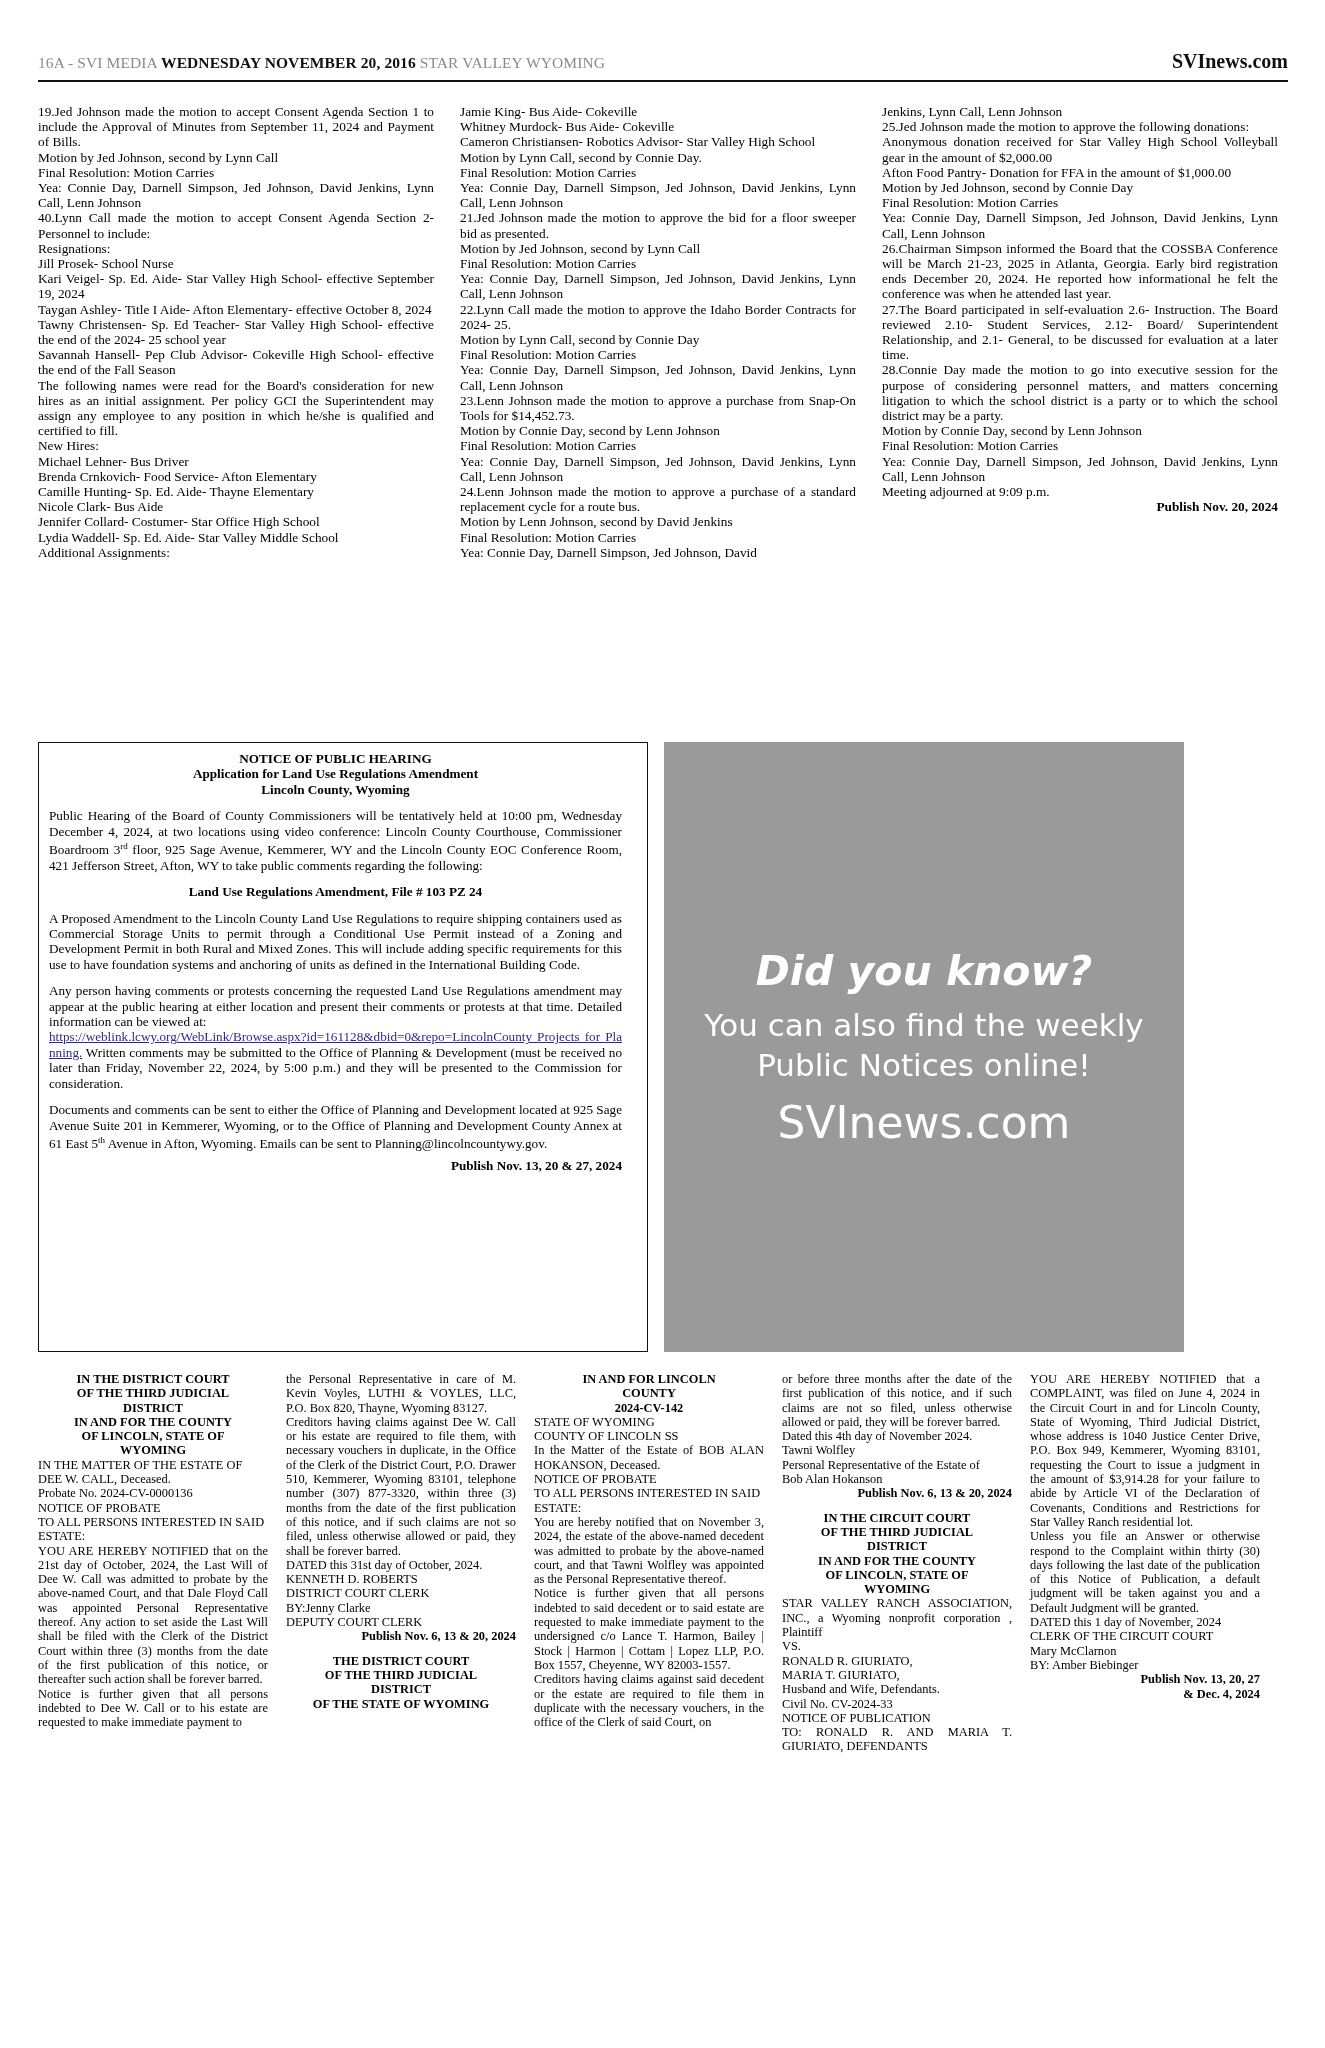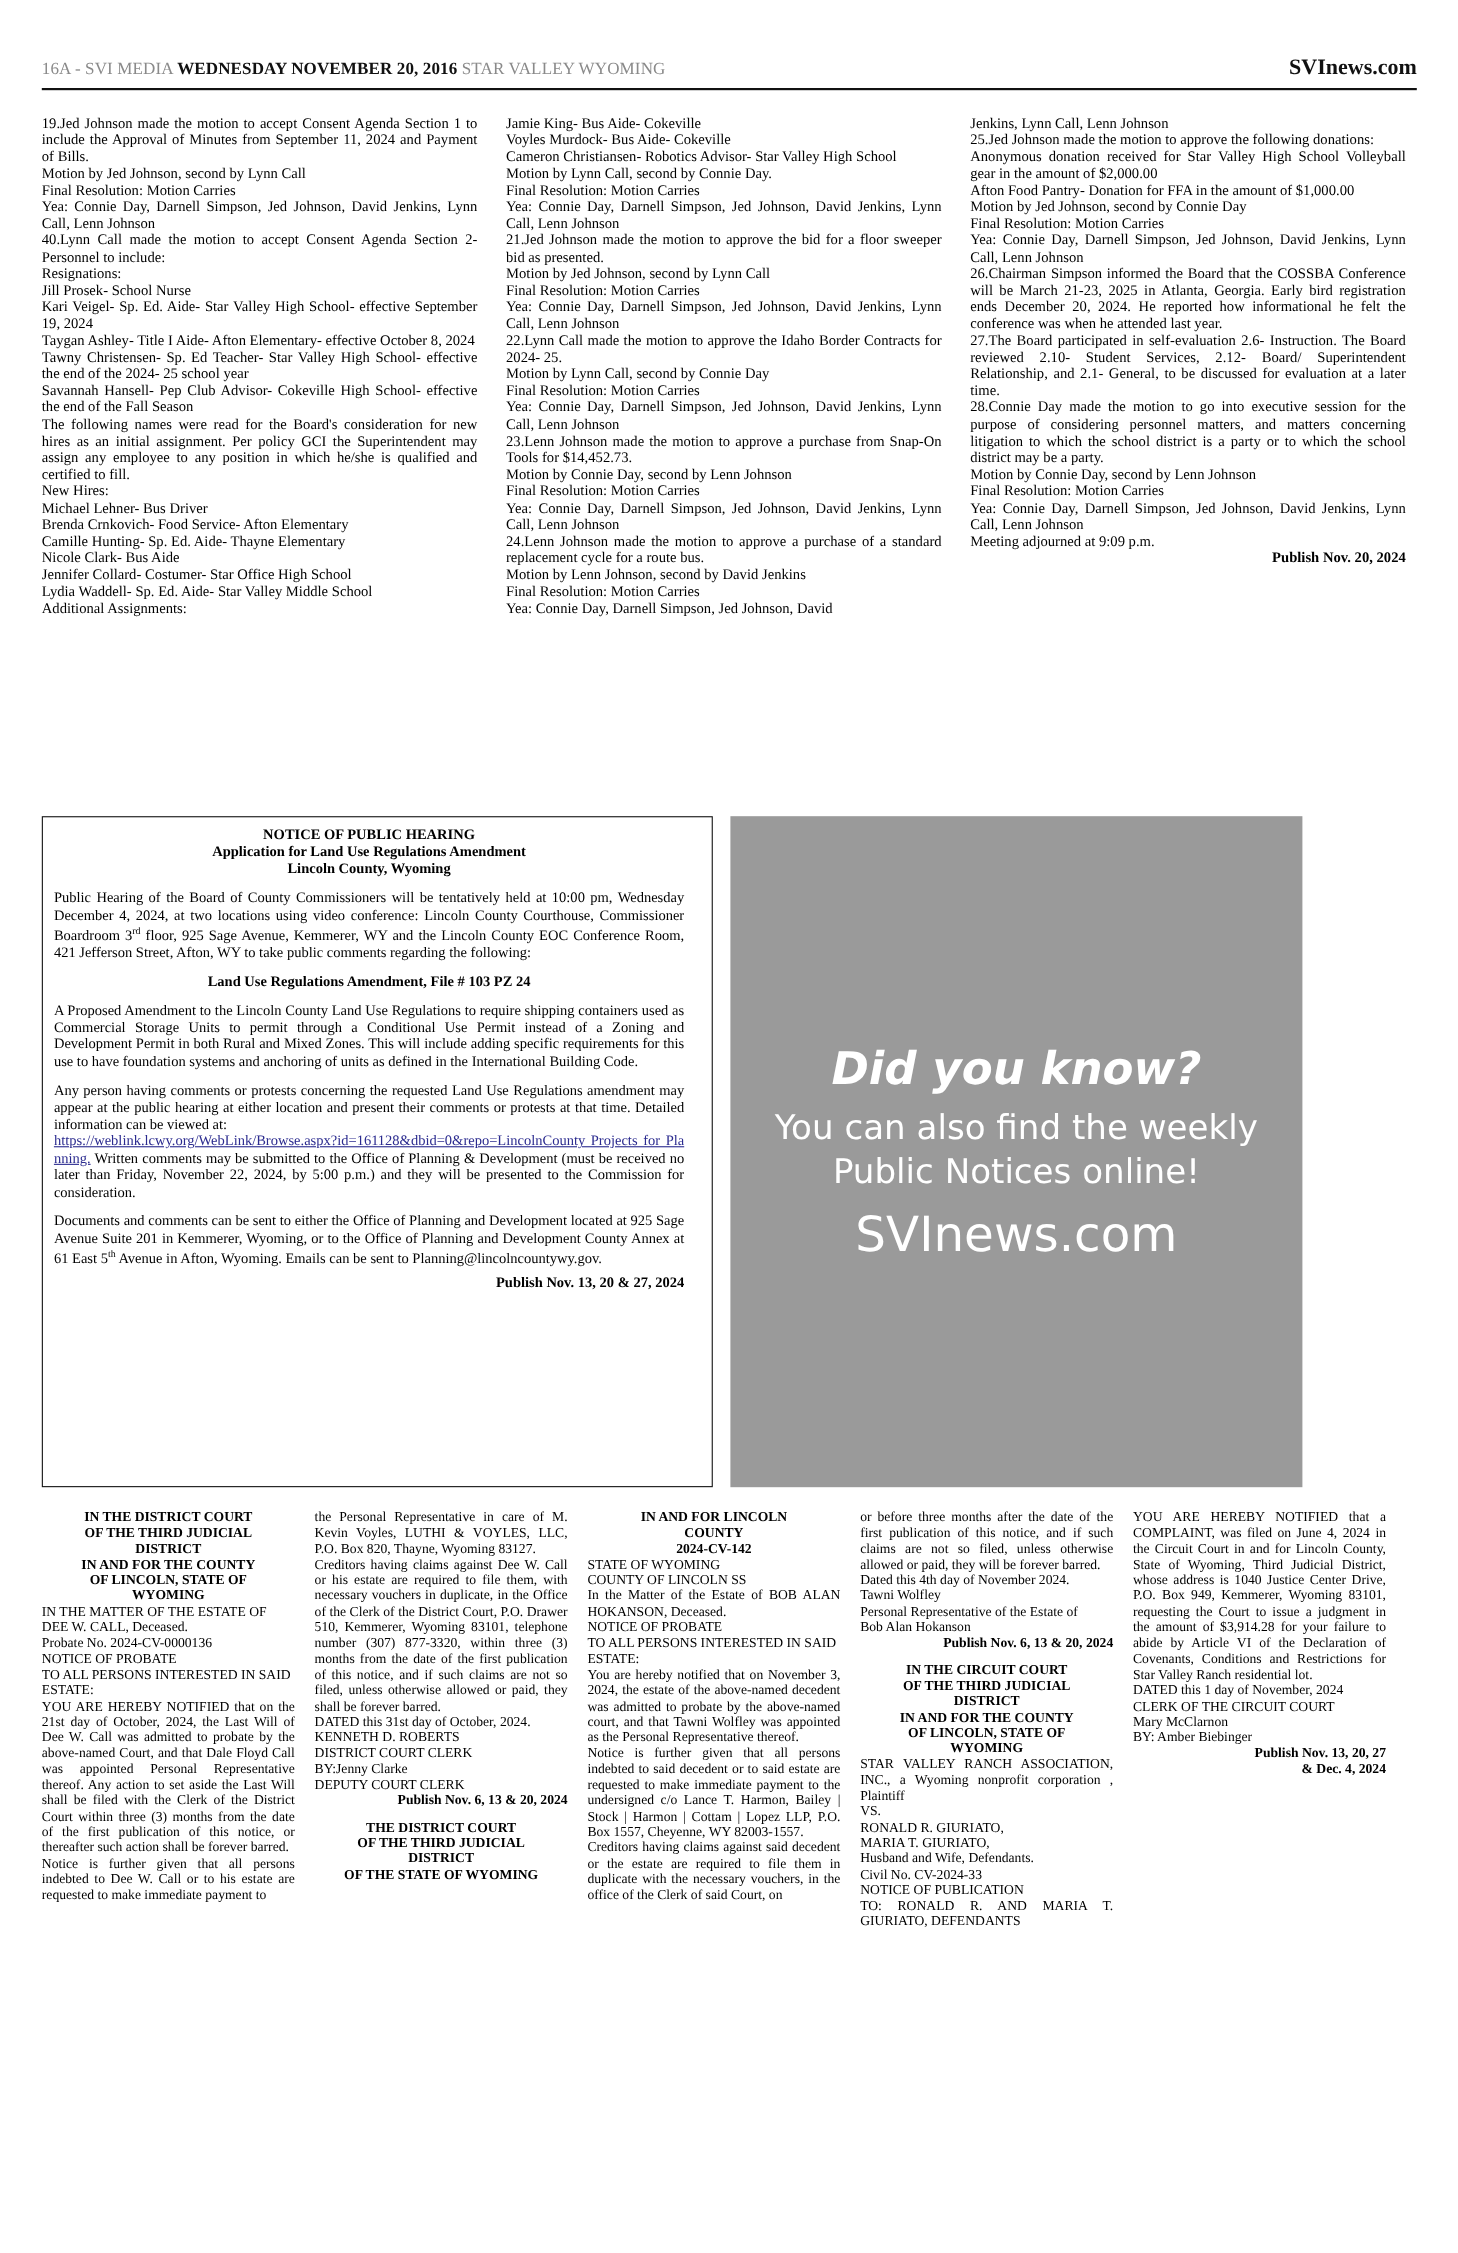--- a/index.html
+++ b/index.html
@@ -127,21 +127,21 @@
       <p class="nj">Brenda Crnkovich- Food Service- Afton Elementary</p>
       <p class="nj">Camille Hunting- Sp. Ed. Aide- Thayne Elementary</p>
       <p class="nj">Nicole Clark- Bus Aide</p>
       <p class="nj">Jennifer Collard- Costumer- Star Office High School</p>
       <p class="nj">Lydia Waddell- Sp. Ed. Aide- Star Valley Middle School</p>
       <p class="nj">Additional Assignments:</p>
     </div>
 
     <div class="tcol">
       <p class="nj">Jamie King- Bus Aide- Cokeville</p>
-      <p class="nj">Voyles Murdock- Bus Aide- Cokeville</p>
+      <p class="nj">Whitney Murdock- Bus Aide- Cokeville</p>
       <p>Cameron Christiansen- Robotics Advisor- Star Valley High School</p>
       <p class="nj">Motion by Lynn Call, second by Connie Day.</p>
       <p class="nj">Final Resolution: Motion Carries</p>
       <p>Yea: Connie Day, Darnell Simpson, Jed Johnson, David Jenkins, Lynn Call, Lenn Johnson</p>
       <p>21.Jed Johnson made the motion to approve the bid for a floor sweeper bid as presented.</p>
       <p class="nj">Motion by Jed Johnson, second by Lynn Call</p>
       <p class="nj">Final Resolution: Motion Carries</p>
       <p>Yea: Connie Day, Darnell Simpson, Jed Johnson, David Jenkins, Lynn Call, Lenn Johnson</p>
       <p>22.Lynn Call made the motion to approve the Idaho Border Contracts for 2024- 25.</p>
       <p class="nj">Motion by Lynn Call, second by Connie Day</p>
@@ -261,20 +261,21 @@
       <p class="l">RONALD R. GIURIATO,</p>
       <p class="l">MARIA T. GIURIATO,</p>
       <p class="l">Husband and Wife, Defendants.</p>
       <p class="l">Civil No. CV-2024-33</p>
       <p class="l">NOTICE OF PUBLICATION</p>
       <p>TO: RONALD R. AND MARIA T. GIURIATO, DEFENDANTS</p>
     </div>
 
     <div class="bcol">
       <p>YOU ARE HEREBY NOTIFIED that a COMPLAINT, was filed on June 4, 2024 in the Circuit Court in and for Lincoln County, State of Wyoming, Third Judicial District, whose address is 1040 Justice Center Drive, P.O. Box 949, Kemmerer, Wyoming 83101, requesting the Court to issue a judgment in the amount of $3,914.28 for your failure to abide by Article VI of the Declaration of Covenants, Conditions and Restrictions for Star Valley Ranch residential lot.</p>
+      <p>Unless you file an Answer or otherwise respond to the Complaint within thirty (30) days following the last date of the publication of this Notice of Publication, a default judgment will be taken against you and a Default Judgment will be granted.</p>
       <p>DATED this 1 day of November, 2024</p>
       <p class="l">CLERK OF THE CIRCUIT COURT</p>
       <p class="l">Mary McClarnon</p>
       <p class="l">BY: Amber Biebinger</p>
       <p class="r">Publish Nov. 13, 20, 27</p>
       <p class="r">&amp; Dec. 4, 2024</p>
     </div>
 
   </div>
 </div>

